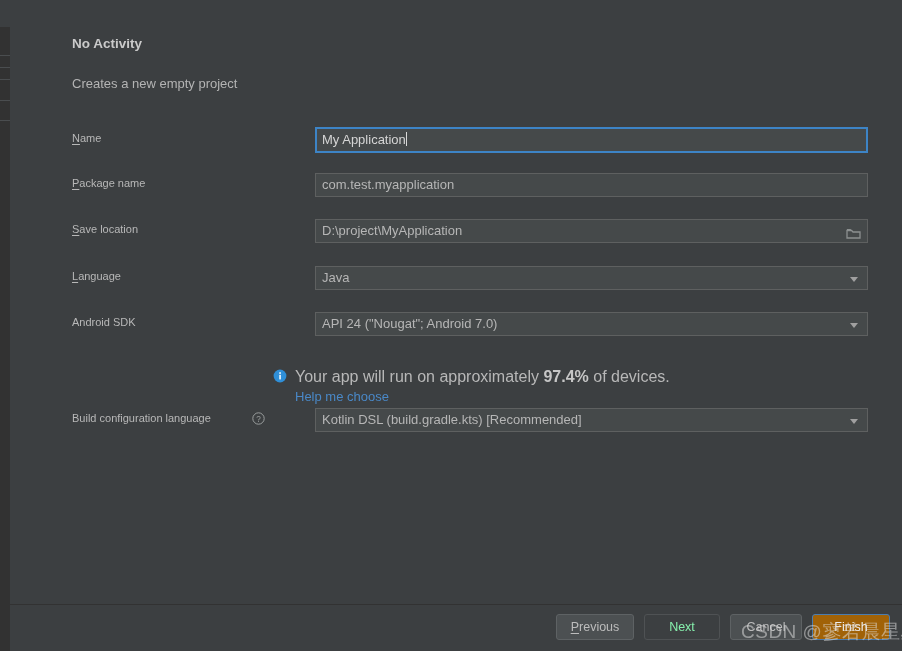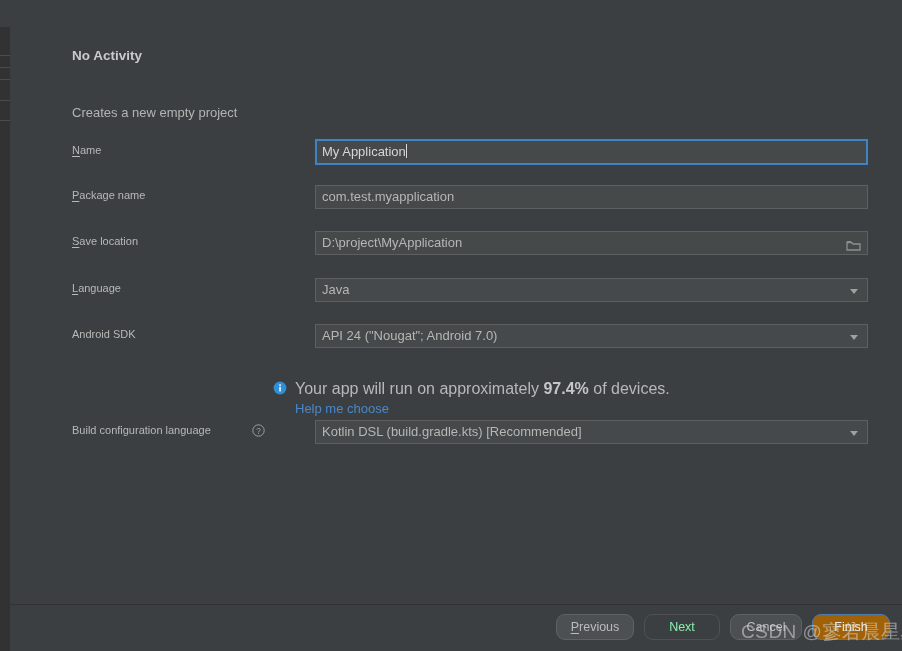--- a/index.html
+++ b/index.html
@@ -55,38 +55,37 @@
     position: absolute;
     right: 0; top: 0;
     width: 46px; height: 27px;
     cursor: pointer;
   }
   .close-btn svg { position: absolute; left: 17px; top: 8px; }
 
   
   .dialog-body {
     position: absolute;
-    left: 10px; top: 24px;
+    left: 10px; top: 12px;
     width: 892px; height: 576px;
     background: #3c3f41;
   }
 
   .heading {
     position: absolute;
     left: 62px; top: 24px;
     font-size: 13.5px;
     font-weight: bold;
     color: #cacaca;
   }
   .subheading {
     position: absolute;
     left: 62px; top: 64px;
     font-size: 13px;
     color: #b4b4b4;
-    margin-top: 17px;
   }
 
   
   .row { position: absolute; left: 0; width: 892px; }
   .row-label {
     position: absolute;
     left: 62px; top: 0;
     font-size: 11px;
     color: #b8b8b8;
     white-space: nowrap;
@@ -174,21 +173,21 @@
     border-top: 1px solid #323232;
   }
   .btn {
     position: absolute;
     top: 9px;
     height: 26px;
     font-size: 12.5px;
     color: #bcbcbc;
     background: #4c5052;
     border: 1px solid #5e6264;
-    border-radius: 9px;
+    border-radius: 3px;
     text-align: center;
     line-height: 24px;
     cursor: pointer;
     font-family: "Liberation Sans", sans-serif;
   }
   .btn.disabled {
     background: transparent;
     color: #86efac;
     border-color: #4f5254;
     cursor: default;

